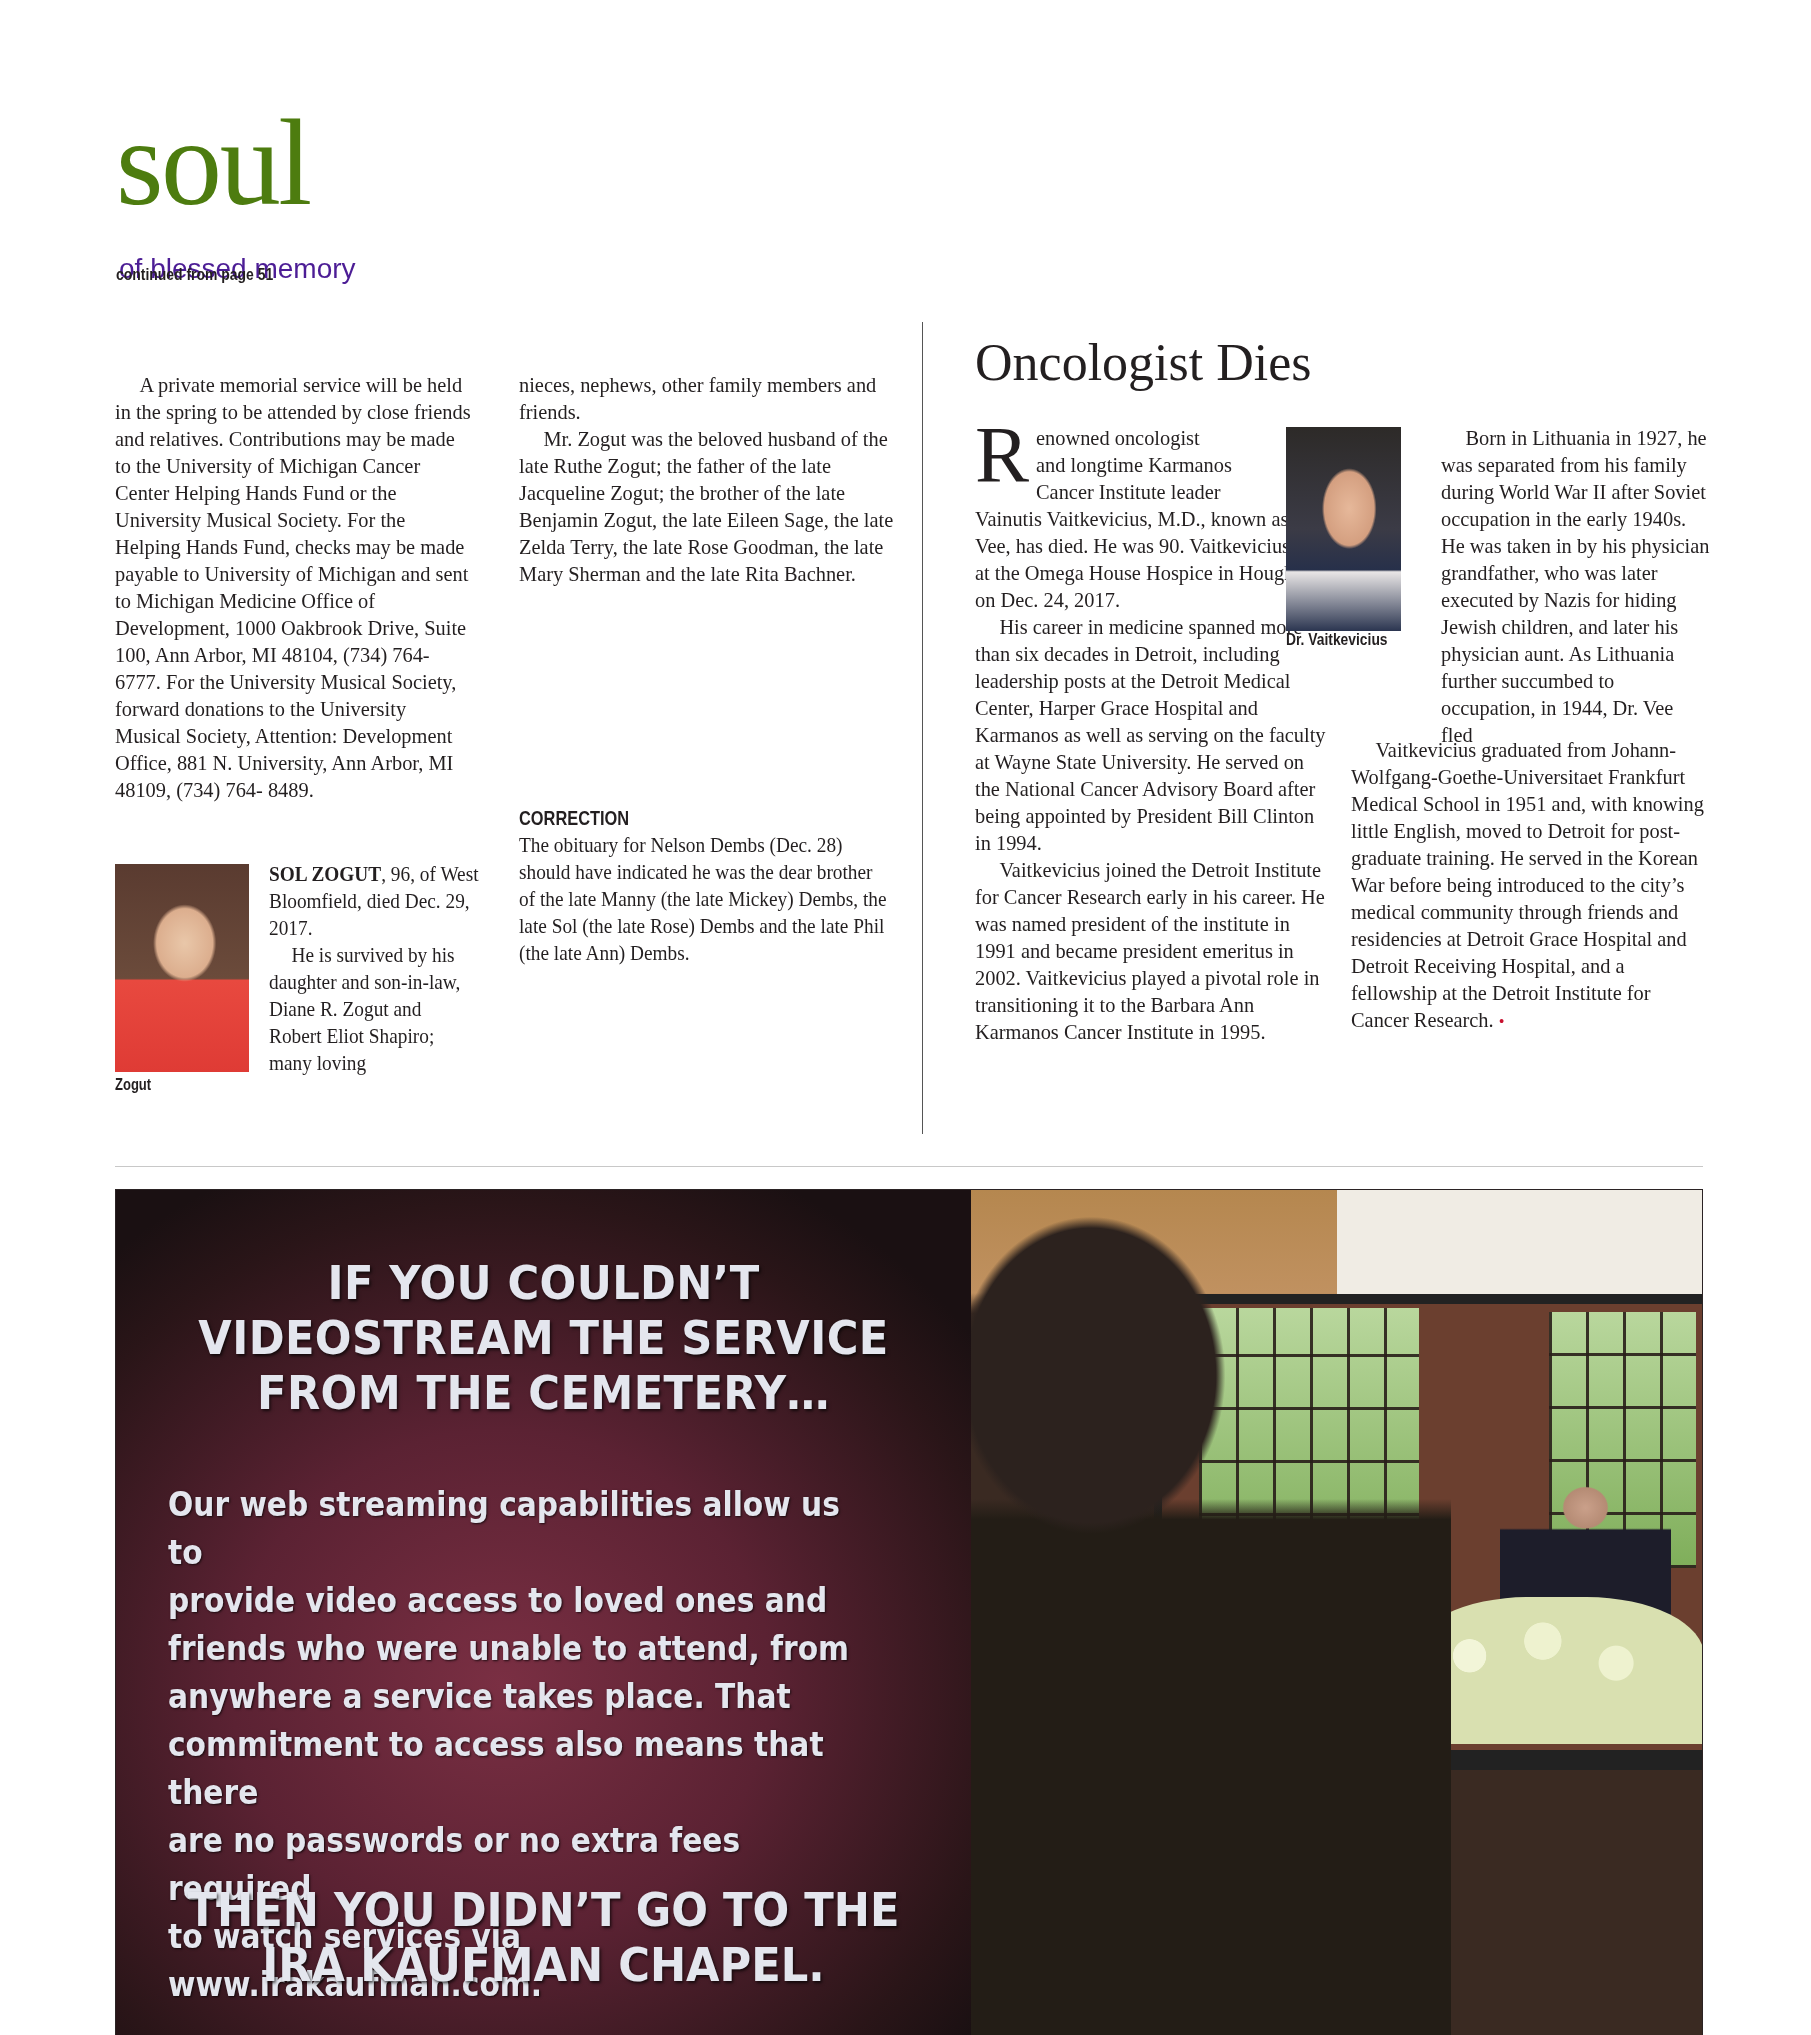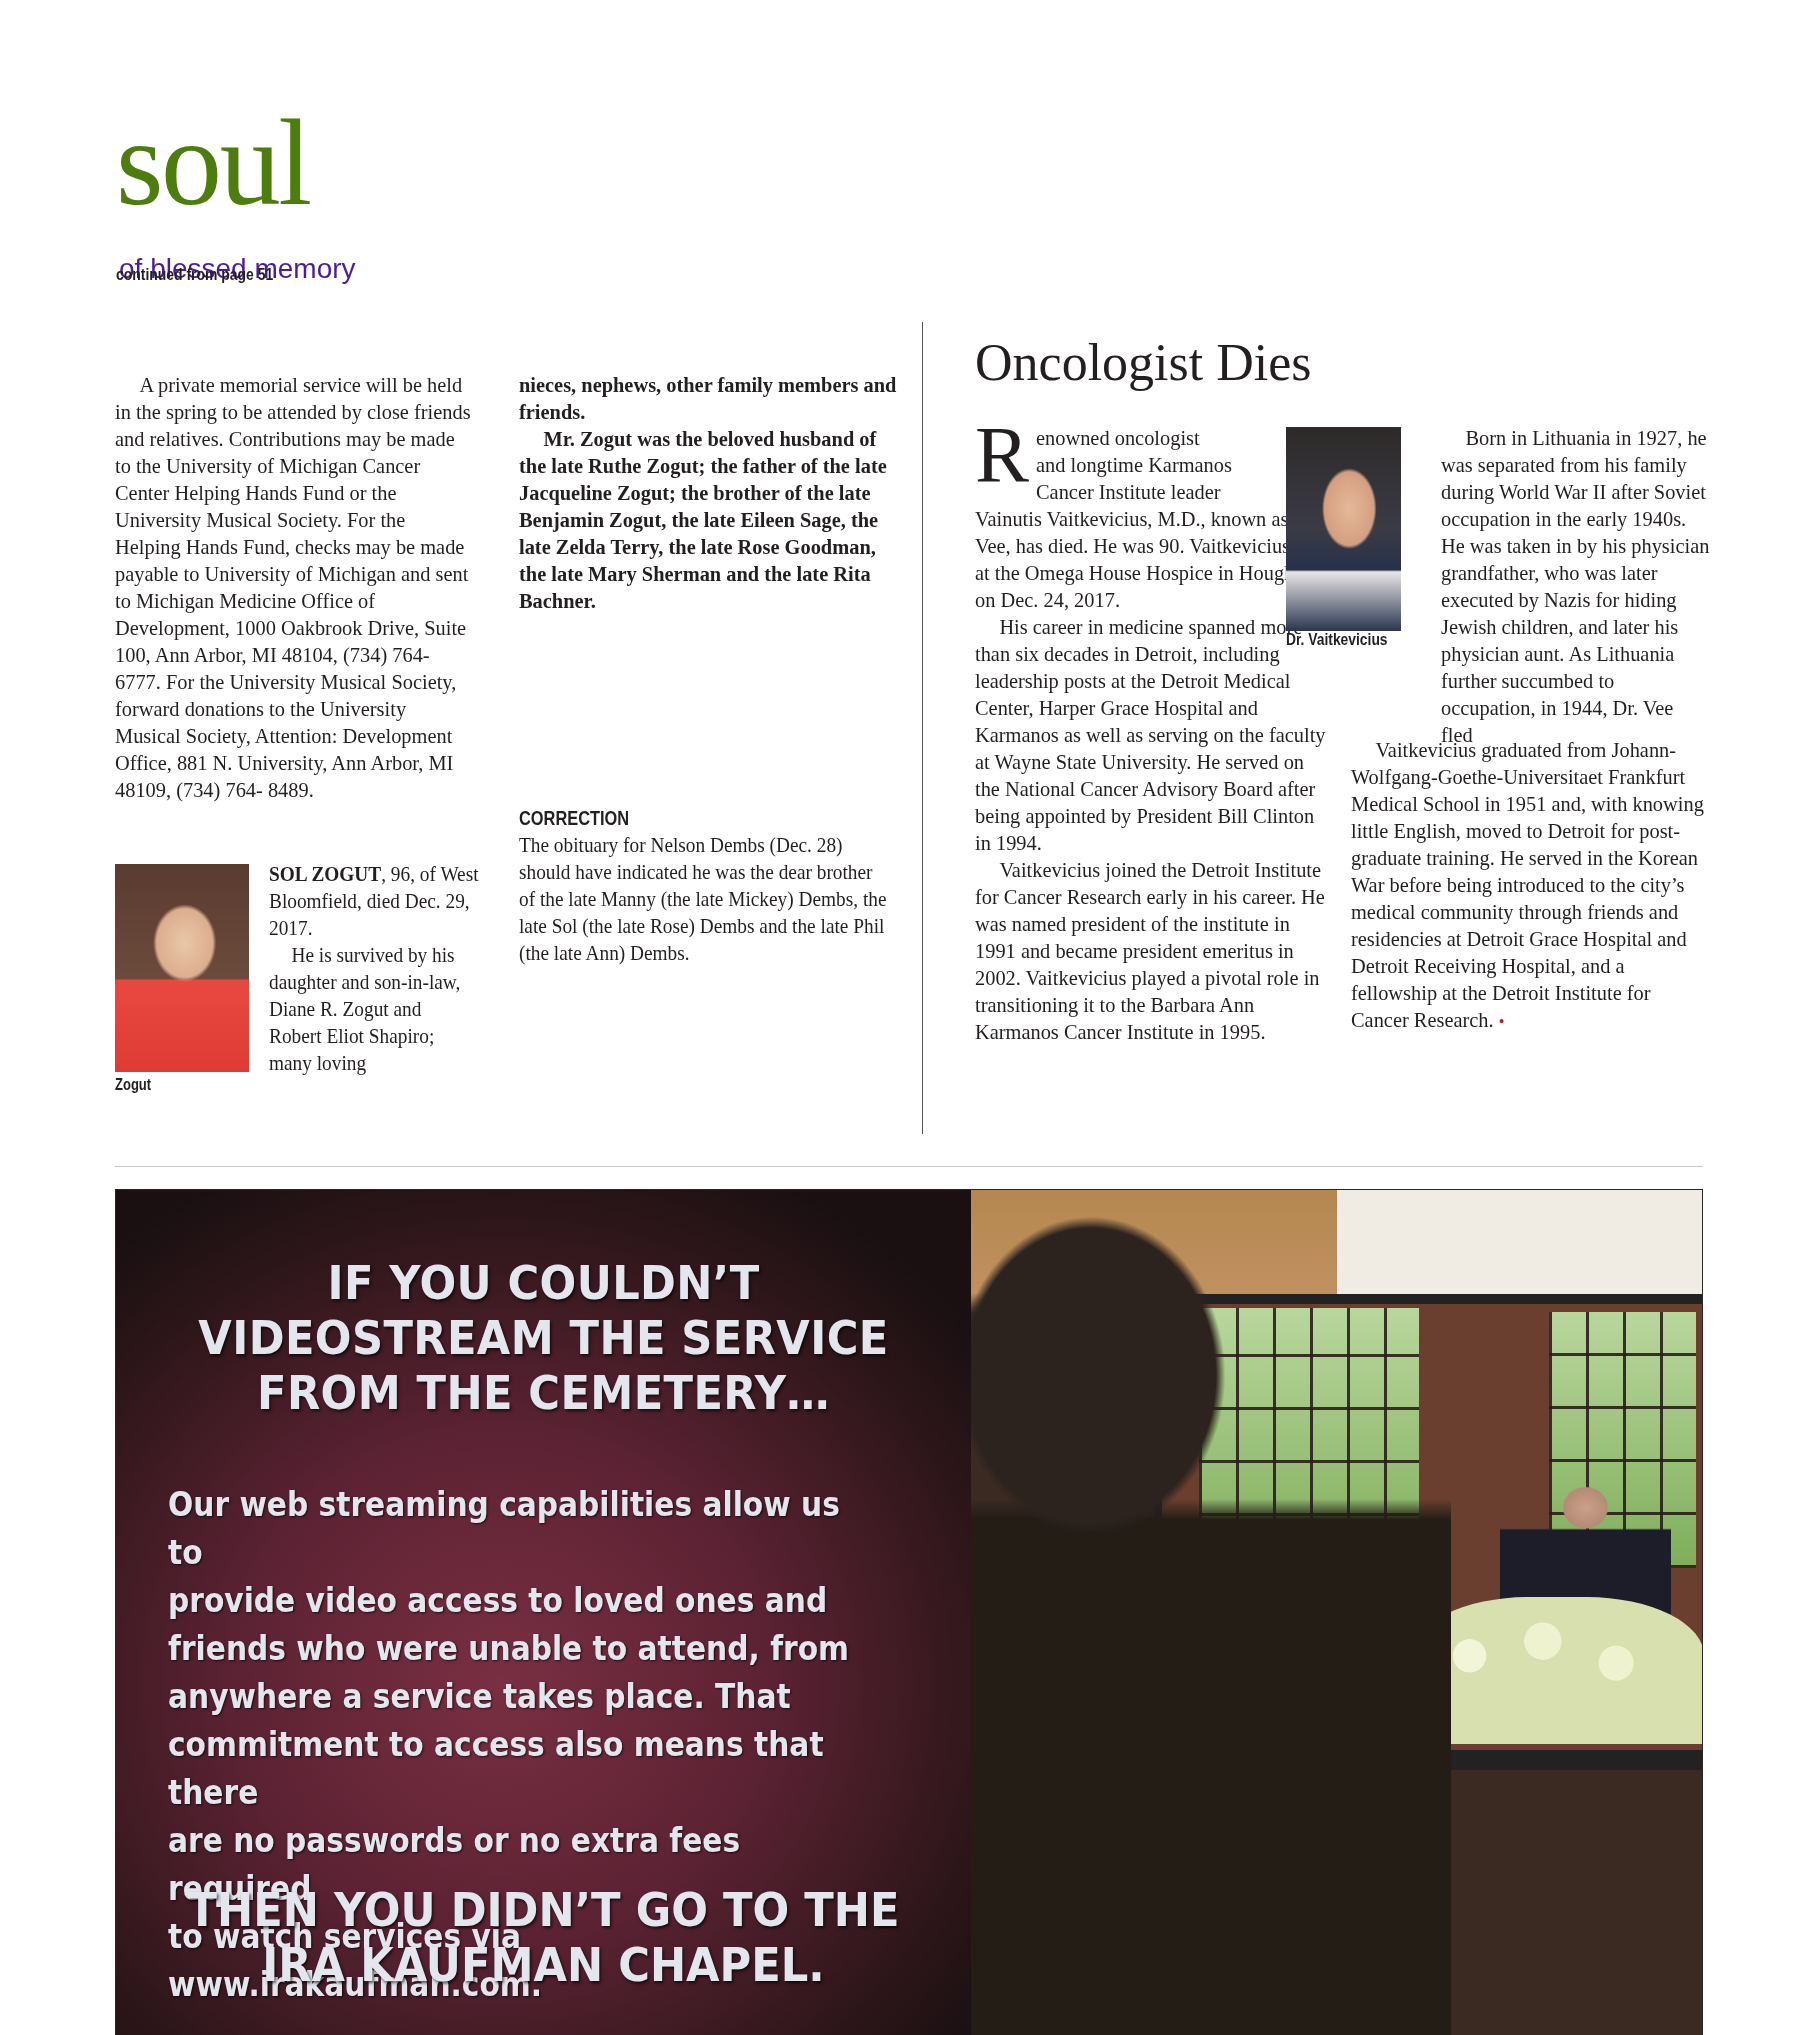--- a/index.html
+++ b/index.html
@@ -9,21 +9,21 @@
   
   #section-title { left:116px; top:102px; font-size:122px; line-height:122px; letter-spacing:-2.4px; font-family:"Liberation Serif",serif; color:#4d7c0f; }
   #section-subtitle { left:119px; top:212px; font-size:28px; line-height:33px; font-family:"Liberation Sans",sans-serif; color:#4c1d95;margin-top:40px; }
   #continued { left:116px; top:265px; font-size:17px; font-weight:bold; font-family:"Liberation Sans",sans-serif; transform:scaleX(0.82); transform-origin:left top; }
 
   .col-text { font-family:"Liberation Serif",serif; font-size:20.4px; line-height:27px; color:#231f20; }
   .col-text p { margin:0; }
   .col-text .indent { text-indent:24.4px; }
 
   #col1 { left:115px; top:372px; width:358px; }
-  #col2 { left:519px; top:372px; width:383px;font-weight:bold; }
+  #col2 { left:519px; top:372px; width:383px; }
   #vdivider { left:922px; top:322px; width:1.2px; height:812px; background:#555; }
 
   
   #zogut-photo { left:115px; top:864px; width:134px; height:208px; overflow:hidden;
     background: radial-gradient(ellipse 38% 30% at 52% 38%, #e9c7a9 0%, #dcae8e 55%, rgba(0,0,0,0) 62%),
                 linear-gradient(180deg,#5a3b30 0%, #6b4b3b 55%, #e8493f 56%, #df3b35 100%); }
   #zogut-caption { left:115px; top:1075px; font-size:16.3px; font-weight:bold; font-family:"Liberation Sans",sans-serif; transform:scaleX(0.8); transform-origin:left top; }
   #zogut-text { left:269px; top:861px; width:228px; font-family:"Liberation Serif",serif; font-size:21px; line-height:27px; transform:scaleX(0.92); transform-origin:left top; }
   #zogut-text p { margin:0; }
   #zogut-text b { font-weight:bold; }

